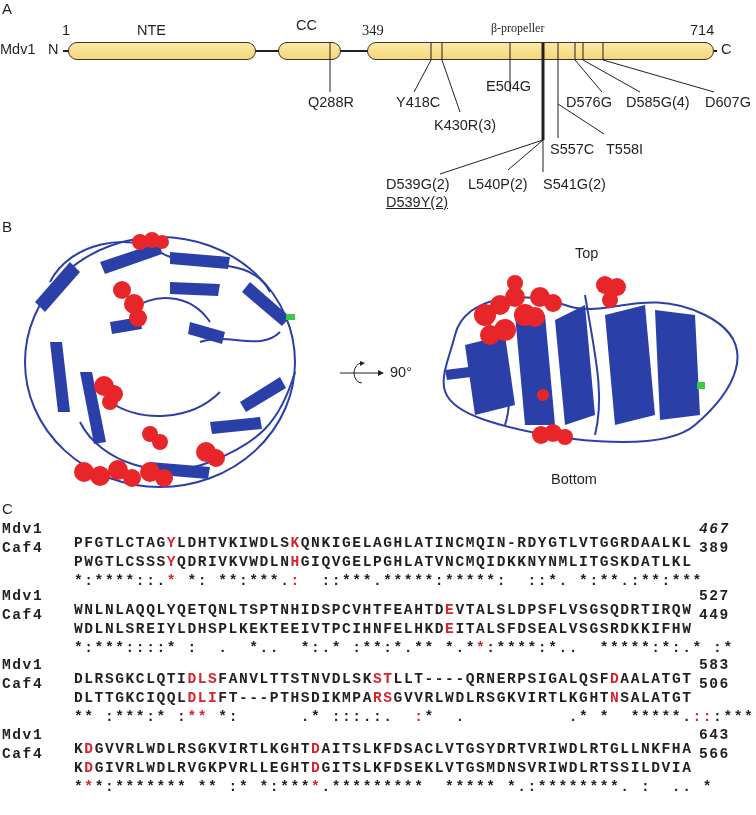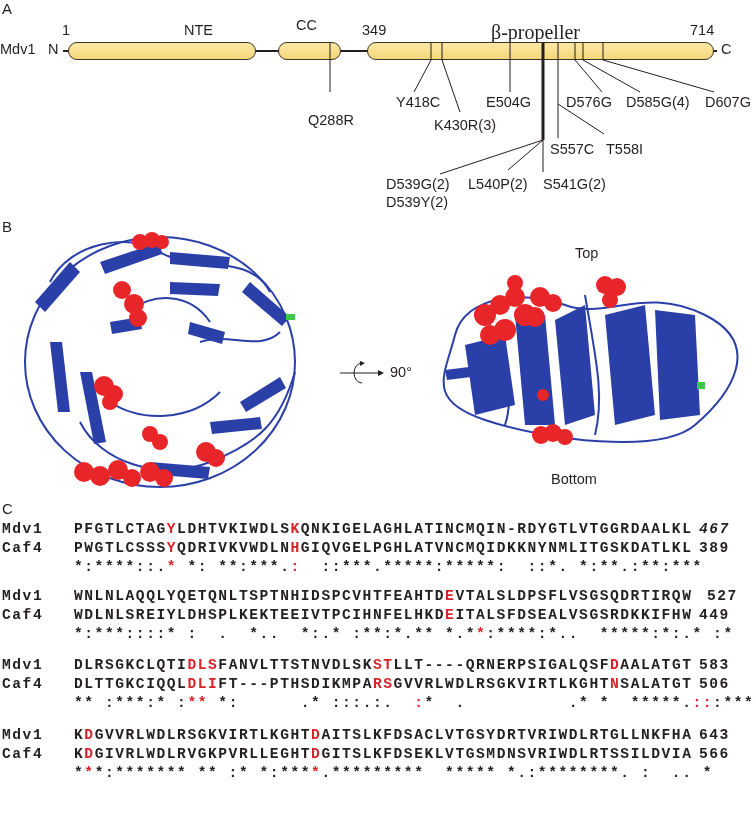--- a/index.html
+++ b/index.html
@@ -6,34 +6,34 @@
   body { width:756px; height:815px; position:relative; overflow:hidden; font-family:"Liberation Sans", sans-serif; color:#231f20; }
   .abs { position:absolute; }
   .panel-label { position:absolute; font-size:15px; font-family:"Liberation Sans", sans-serif; color:#231f20; }
   .sans { font-family:"Liberation Sans", sans-serif; font-size:14.5px; white-space:nowrap; }
   .pill { position:absolute; height:18px; background:linear-gradient(#fbe9a6, #f5d77a); border:1.2px solid #3b3324; border-radius:10px; box-sizing:border-box; }
   .line { position:absolute; background:#231f20; }
   .mono { font-family:"Liberation Mono", "DejaVu Sans Mono", monospace; font-size:14.6px; font-weight:bold; white-space:pre; letter-spacing:1.55px; color:#231f20; }
   .cons { font-family:"Liberation Mono", "DejaVu Sans Mono", monospace; font-size:14.6px; font-weight:bold; white-space:pre; letter-spacing:1.55px; color:#231f20; }
   .red { color:#d7242a; }
   .seqname { position:absolute; left:2px; }
-  .seqline { position:absolute; left:74px; }
+  .seqline { position:absolute; left:74px;margin-top:14px; }
   .seqnum { position:absolute; left:699px; }
   svg { position:absolute; overflow:visible; }
 </style>
 </head>
 <body>
 
 <div class="panel-label" style="left:2px; top:0px;">A</div>
 
 <div class="abs sans" style="left:62px; top:22px;">1</div>
-<div class="abs sans" style="left:137px; top:22px;margin-left:47px;">NTE</div>
+<div class="abs sans" style="left:137px; top:22px;">NTE</div>
 <div class="abs sans" style="left:296px; top:17px;text-align:center;">CC</div>
-<div class="abs sans" style="left:362px; top:22px;">349</div>
-<div class="abs" style="left:491px; top:21px; font-family:'Liberation Serif', serif; font-size:20px; white-space:nowrap;">β-propeller</div>
+<div class="abs sans" style="left:362px; top:22px;font-family:Liberation Serif, serif;">349</div>
+<div class="abs" style="left:491px; top:21px; font-family:'Liberation Serif', serif; font-size:12px; white-space:nowrap;">β-propeller</div>
 <div class="abs sans" style="left:690px; top:22px;">714</div>
 
 <div class="abs sans" style="left:0px; top:41px;">Mdv1</div>
 <div class="abs sans" style="left:48px; top:41px;">N</div>
 <div class="abs sans" style="left:721px; top:41px;">C</div>
 
 <div class="line" style="left:63px; top:50px; width:654px; height:2px;"></div>
 <div class="pill" style="left:68px; top:42px; width:188px;"></div>
 <div class="pill" style="left:278px; top:42px; width:63px;"></div>
 <div class="pill" style="left:367px; top:42px; width:347px;"></div>
@@ -54,33 +54,33 @@
       <line x1="603" y1="60" x2="714" y2="92"></line>
     <line x1="558" y1="43" x2="558" y2="138"></line>
     <line x1="558" y1="104" x2="604" y2="134"></line>
     <line x1="543" y1="140" x2="440" y2="174"></line>
     <line x1="543" y1="140" x2="508" y2="170"></line>
     <line x1="543" y1="140" x2="543" y2="172"></line>
   </g>
   <line x1="543" y1="43" x2="543" y2="140" stroke="#231f20" stroke-width="3"></line>
 </svg>
 
-<div class="abs sans" style="left:308px; top:112px;">Q288R</div>
+<div class="abs sans" style="left:308px; top:94px;">Q288R</div>
 <div class="abs sans" style="left:396px; top:94px;">Y418C</div>
-<div class="abs sans" style="left:486px; top:94px;">E504G</div>
+<div class="abs sans" style="left:486px; top:78px;">E504G</div>
 <div class="abs sans" style="left:566px; top:94px;">D576G</div>
 <div class="abs sans" style="left:626px; top:94px;">D585G(4)</div>
 <div class="abs sans" style="left:705px; top:94px;">D607G</div>
 <div class="abs sans" style="left:434px; top:117px;">K430R(3)</div>
 <div class="abs sans" style="left:550px; top:141px;">S557C</div>
 <div class="abs sans" style="left:606px; top:141px;text-align:right;">T558I</div>
 <div class="abs sans" style="left:386px; top:176px;">D539G(2)</div>
 <div class="abs sans" style="left:468px; top:176px;">L540P(2)</div>
 <div class="abs sans" style="left:543px; top:176px;">S541G(2)</div>
-<div class="abs sans" style="left:386px; top:194px;">D539Y(2)</div>
+<div class="abs sans" style="left:386px; top:194px;text-decoration:underline;">D539Y(2)</div>
 
 <div class="panel-label" style="left:2px; top:218px;">B</div>
 
 <svg width="330" height="270" style="left:10px; top:222px;">
   <g fill="none" stroke="#2b3fa8" stroke-width="2">
     <ellipse cx="150" cy="140" rx="135" ry="125"></ellipse>
     <path d="M40 60 C 60 20, 120 10, 150 30 S 240 30, 260 70"></path>
     <path d="M70 200 C 90 240, 150 260, 200 240 S 270 200, 285 150"></path>
     <path d="M120 90 C 140 70, 180 70, 200 100"></path>
     <path d="M100 180 C 130 200, 180 200, 210 170"></path>
@@ -176,21 +176,21 @@
 <div id="alignment">
     <div class="mono seqname abs" style="top: 521px;">Mdv1</div>
     <div class="mono seqline abs" style="top: 521px;"><span>PFGTLCTAG</span><span class="red">Y</span><span>LDHTVKIWDLS</span><span class="red">K</span><span>QNKIGELAGHLATINCMQIN-RDYGTLVTGGRDAALKL</span></div>
     <div class="mono seqnum abs" style="top: 521px; font-style: italic;">467</div>
     <div class="mono seqname abs" style="top: 540px;">Caf4</div>
     <div class="mono seqline abs" style="top: 540px;"><span>PWGTLCSSS</span><span class="red">Y</span><span>QDRIVKVWDLN</span><span class="red">H</span><span>GIQVGELPGHLATVNCMQIDKKNYNMLITGSKDATLKL</span></div>
     <div class="mono seqnum abs" style="top: 540px;">389</div>
     <div class="cons seqline abs" style="top: 559px;"><span>*:****::.</span><span class="red">*</span><span> *: **:***.</span><span class="red">:</span><span>  ::***.*****:*****:  ::*. *:**.:**:***</span></div>
     <div class="mono seqname abs" style="top: 588px;">Mdv1</div>
     <div class="mono seqline abs" style="top: 588px;"><span>WNLNLAQQLYQETQNLTSPTNHIDSPCVHTFEAHTD</span><span class="red">E</span><span>VTALSLDPSFLVSGSQDRTIRQW</span></div>
-    <div class="mono seqnum abs" style="top: 588px; margin-left: 8px;">527</div>
+    <div class="mono seqnum abs" style="top: 588px;">527</div>
     <div class="mono seqname abs" style="top: 607px;">Caf4</div>
     <div class="mono seqline abs" style="top: 607px;"><span>WDLNLSREIYLDHSPLKEKTEEIVTPCIHNFELHKD</span><span class="red">E</span><span>ITALSFDSEALVSGSRDKKIFHW</span></div>
     <div class="mono seqnum abs" style="top: 607px;">449</div>
     <div class="cons seqline abs" style="top: 626px;"><span>*:***::::* :  .  *..  *:.* :**:*.** *.*</span><span class="red">*</span><span>:****:*..  *****:*:.* :*</span></div>
     <div class="mono seqname abs" style="top: 657px;">Mdv1</div>
     <div class="mono seqline abs" style="top: 657px;"><span>DLRSGKCLQTI</span><span class="red">DLS</span><span>FANVLTTSTNVDLSK</span><span class="red">ST</span><span>LLT----QRNERPSIGALQSF</span><span class="red">D</span><span>AALATGT</span></div>
     <div class="mono seqnum abs" style="top: 657px;">583</div>
     <div class="mono seqname abs" style="top: 676px;">Caf4</div>
     <div class="mono seqline abs" style="top: 676px;"><span>DLTTGKCIQQL</span><span class="red">DLI</span><span>FT---PTHSDIKMPA</span><span class="red">RS</span><span>GVVRLWDLRSGKVIRTLKGHT</span><span class="red">N</span><span>SALATGT</span></div>
     <div class="mono seqnum abs" style="top: 676px;">506</div>

